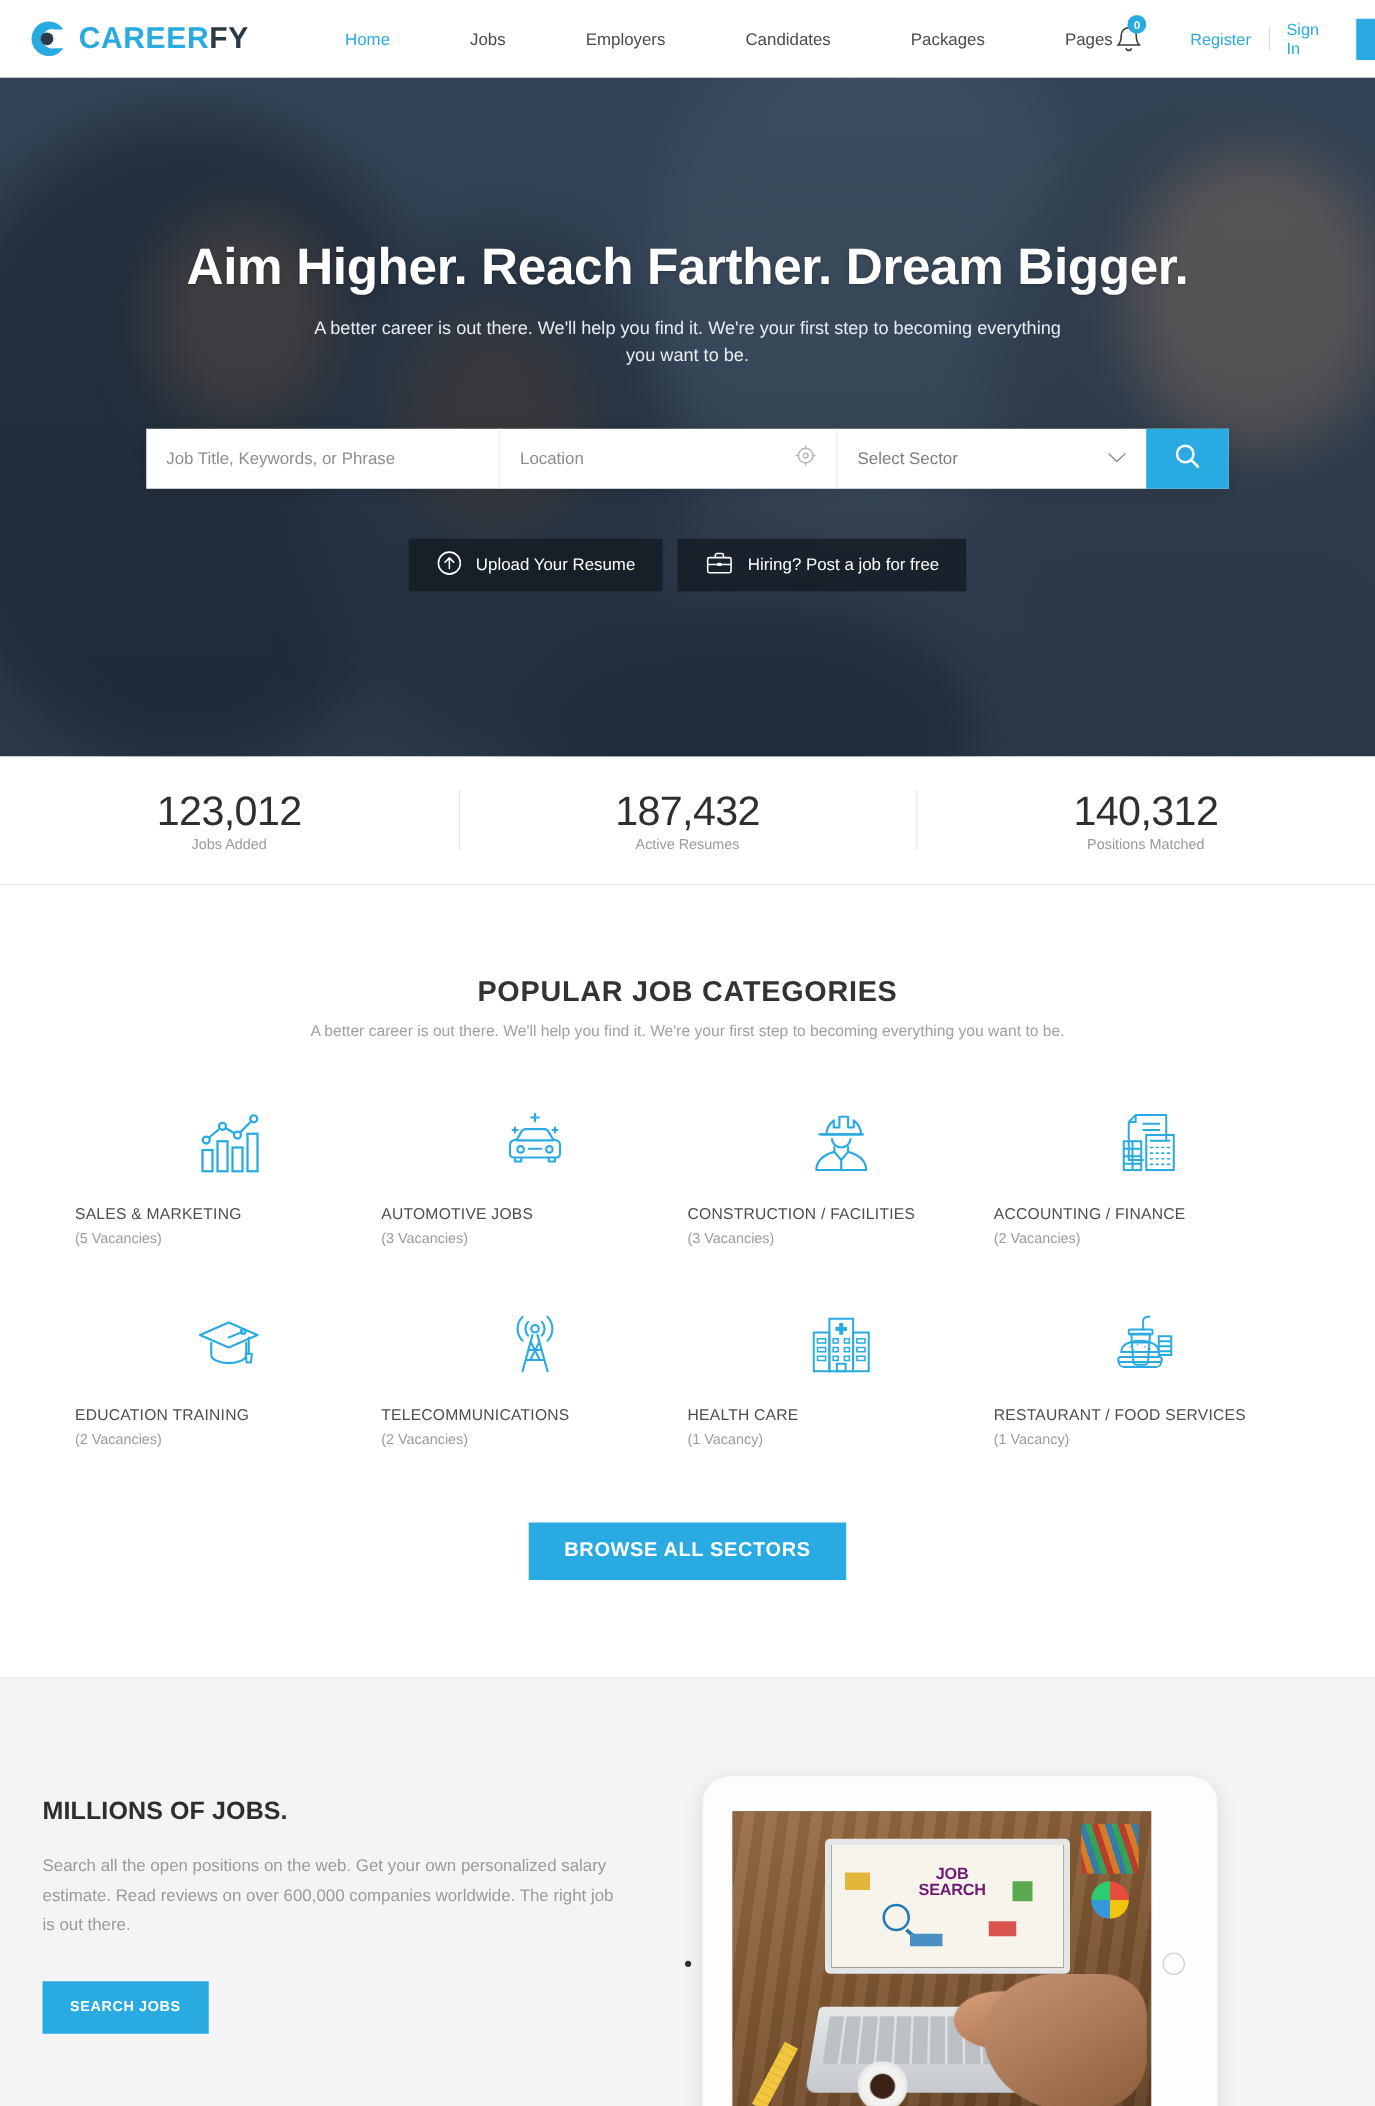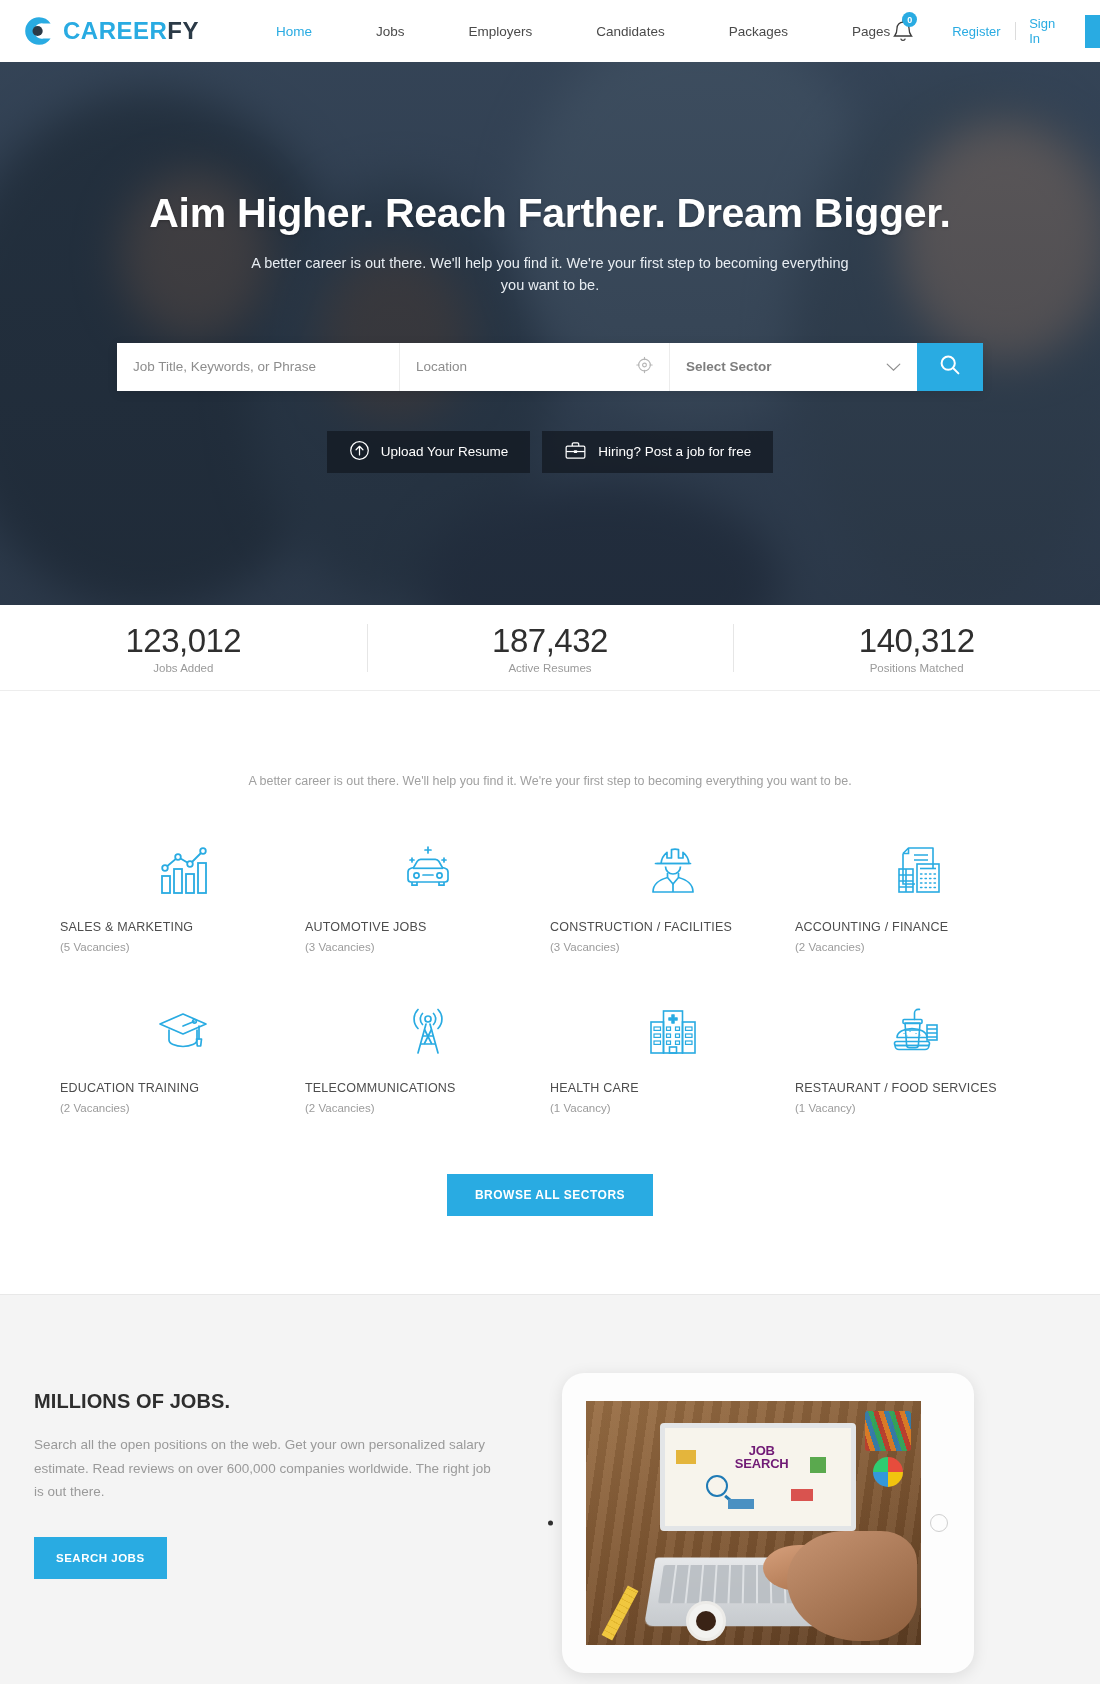--- a/index.html
+++ b/index.html
@@ -90,42 +90,42 @@
     border:none; outline:none; width:100%; height:100%;
     font-size:13.5px; color:#7d7d7d;
     font-family:"Liberation Sans", sans-serif;
     padding-left:16px; background:transparent;
   }
   .sfield input::placeholder { color:#8d8d8d; }
   .f1 { width:282px; }
   .f2 { width:270px; border-left:1px solid #ececec; }
   .f3 { width:248px; border-left:1px solid #ececec; }
   .fake {
-    display:flex; align-items:center; cursor:pointer;font-weight:bold;
+    display:flex; align-items:center; cursor:pointer;
   }
   .geo-ic { position:absolute; right:16px; top:50%; transform:translateY(-50%); }
   .chev { position:absolute; right:16px; top:50%; transform:translateY(-50%); }
   .search-go {
     width:66px; background:#29ABE2; border:none; cursor:pointer;
     display:flex; align-items:center; justify-content:center;
   }
 
   .hero-actions { margin-top:40px; display:flex; gap:12px; }
   .hero-btn {
     height:42px; padding:0 22px;
     background:rgba(18,24,32,.72);
     color:#fff; font-size:13.5px;
     display:flex; align-items:center; gap:11px;
     border:none; cursor:pointer;
     font-family:"Liberation Sans", sans-serif;
   }
 
   
   .stats {
-    width:1100px; height:86px; background:#fff;
+    width:1100px; height:103px; background:#fff;
     display:flex; align-items:center;
     border-bottom:1px solid #ededed;
   }
   .stat { flex:1; text-align:center; position:relative; }
   .stat + .stat:before {
     content:""; position:absolute; left:0; top:50%;
     transform:translateY(-50%);
     width:1px; height:48px; background:#e6e6e6;
   }
   .stat-num { font-size:33px; color:#2f2f2f; font-weight:normal; letter-spacing:-.5px;}
@@ -147,21 +147,21 @@
     row-gap:48px;
   }
   .cat { text-align:left; cursor:pointer; }
   .cat-ic { height:62px; display:flex; align-items:center; justify-content:center; }
   .cat-name { font-size:12.5px; color:#4d4d4d; margin-top:18px; letter-spacing:.2px;}
   .cat-vac { font-size:11.5px; color:#9b9b9b; margin-top:7px; }
 
   .browse-wrap { text-align:center; margin-top:60px; }
   .browse-btn {
     background:#29ABE2; color:#fff; border:none;
-    font-size:12px; font-weight:bold; letter-spacing:.5px;
+    font-size:16px; font-weight:bold; letter-spacing:.5px;
     padding:14px 28px; cursor:pointer;
     font-family:"Liberation Sans", sans-serif;
   }
 
   
   .promo {
     width:1100px; background:#f4f4f4;
     border-top:1px solid #e8e8e8;
     padding:78px 0 0 0;
     display:flex; align-items:flex-start;
@@ -406,20 +406,21 @@
     <div class="stat-num">187,432</div>
     <div class="stat-lbl">Active Resumes</div>
   </div>
   <div class="stat">
     <div class="stat-num">140,312</div>
     <div class="stat-lbl">Positions Matched</div>
   </div>
 </section>
 
 <section class="cats">
+  <h2 class="sec-title">POPULAR JOB CATEGORIES</h2>
   <p class="sec-sub">A better career is out there. We'll help you find it. We're your first step to becoming everything you want to be.</p>
 
   <div class="cat-grid">
 
     <div class="cat">
       <div class="cat-ic">
         <svg width="56" height="54" viewBox="0 0 56 54" fill="none" stroke="#29ABE2" stroke-width="1.8">
           <rect x="7" y="32" width="8" height="17"></rect>
             <rect x="19" y="25" width="8" height="24"></rect>
           <rect x="31" y="30" width="8" height="19"></rect>

